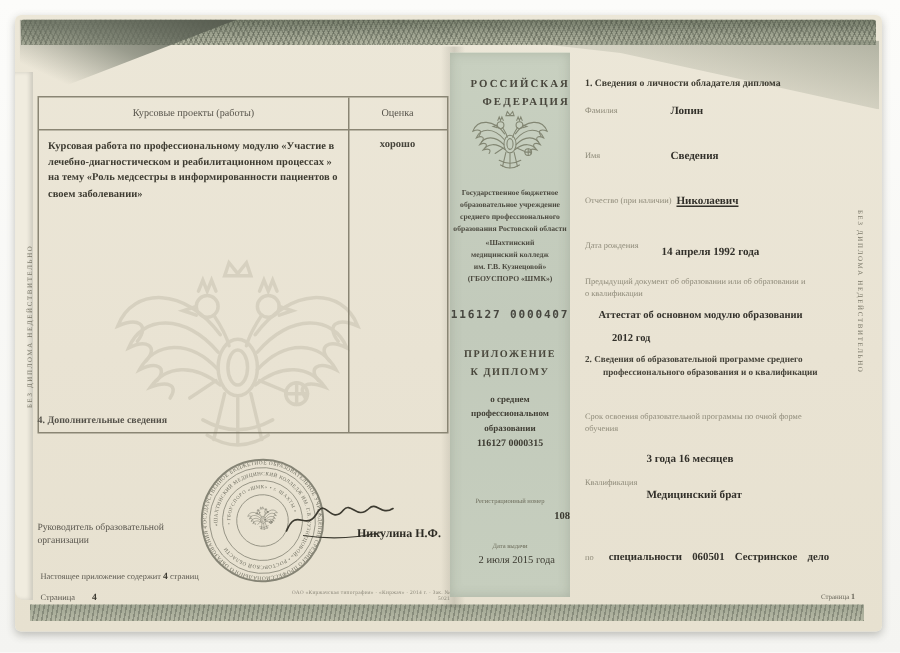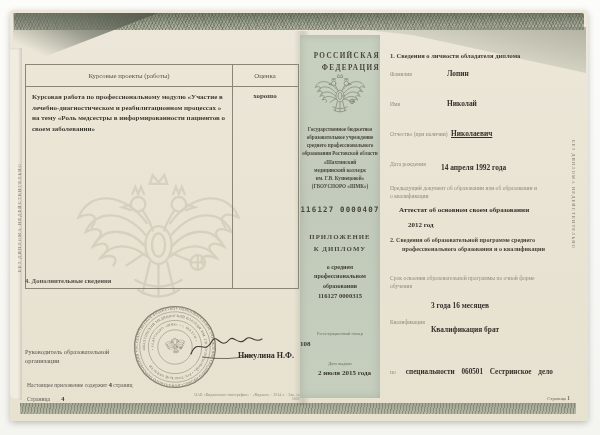--- a/index.html
+++ b/index.html
@@ -64,23 +64,23 @@
   .inst{left:2px;top:90px;width:76px;text-align:center;font-size:5.1px;font-weight:600;
       line-height:1.6;color:#4b493f;}
   .serial1{left:0;top:170px;width:80px;text-align:center;font-family:"DejaVu Sans Mono",monospace;
       font-size:7.4px;font-weight:600;letter-spacing:1.2px;color:#474740;}
   .doctype{left:0;top:196px;width:80px;text-align:center;font-size:6.8px;font-weight:600;
       letter-spacing:1px;color:#49473c;line-height:1.8;}
   .subtype{left:2px;top:228px;width:76px;text-align:center;font-size:6px;font-weight:700;
       color:#403e34;line-height:1.55;}
   .blanknum{left:0;top:257px;width:80px;text-align:center;font-size:6.6px;font-weight:700;color:#3c3a31;}
   .reglabel{left:0;top:296px;width:80px;text-align:center;font-size:4.4px;color:#70705f;}
-  .regnum{left:0;top:305px;width:80px;text-align:left;font-size:7px;font-weight:700;color:#3a382f;}
+  .regnum{left:0;top:305px;width:80px;text-align:right;font-size:7px;font-weight:700;color:#3a382f;}
   .datelabel{left:0;top:326px;width:80px;text-align:center;font-size:4.4px;color:#70705f;}
-  .issuedate{left:0;top:334px;width:89px;text-align:center;font-size:7px;font-weight:700;color:#3a382f;}
+  .issuedate{left:0;top:334px;width:89px;text-align:center;font-size:7px;font-weight:400;color:#3a382f;}
   
   .sec-title{font-size:6.5px;font-weight:700;color:#3e3c32;}
   .flabel{font-size:5.6px;color:#8f8b7a;}
   .fvalue{font-size:7.4px;font-weight:700;color:#32302a;}
   .flabel2{font-size:5.6px;color:#8f8b7a;line-height:1.45;}
   .sec2line{font-size:6.1px;font-weight:700;color:#45433a;line-height:1.4;}
   .spec b{word-spacing:5px;}
   .pagenum-right{left:505px;top:385px;width:55px;text-align:right;font-size:4.6px;color:#6b685c;}
   .pagenum-right b{font-size:5.4px;}
 </style>
@@ -218,43 +218,43 @@
       <div class="abs reglabel">Регистрационный номер</div>
       <div class="abs regnum">108</div>
       <div class="abs datelabel">Дата выдачи</div>
       <div class="abs issuedate">2 июля 2015 года</div>
     </div>
 
     <div class="abs sec-title" style="left:380px;top:42px;">1. Сведения о личности обладателя диплома</div>
     <div class="abs flabel" style="left:380px;top:61px;">Фамилия</div>
     <div class="abs fvalue" style="left:437px;top:59px;text-align:right;">Лопин</div>
     <div class="abs flabel" style="left:380px;top:91px;">Имя</div>
-    <div class="abs fvalue" style="left:437px;top:89px;">Николай</div>
+    <div class="abs fvalue" style="left:437px;top:89px;">Сведения</div>
     <div class="abs flabel" style="left:380px;top:121px;">Отчество (при наличии)</div>
     <div class="abs fvalue" style="left:441px;top:119px;text-decoration:underline;">Николаевич</div>
     <div class="abs flabel" style="left:380px;top:151px;">Дата рождения</div>
     <div class="abs fvalue" style="left:431px;top:153px;">14 апреля  1992 года</div>
     <div class="abs flabel2" style="left:380px;top:174px;width:180px;">
       <div>Предыдущий документ об образовании или об образовании и</div>
       <div>о квалификации</div>
     </div>
-    <div class="abs fvalue" style="left:389px;top:196px;font-size:7px;">Аттестат об основном своем образовании</div>
+    <div class="abs fvalue" style="left:389px;top:196px;font-size:7px;">Аттестат об основном модулю образовании</div>
     <div class="abs fvalue" style="left:398px;top:211px;font-size:7px;">2012 год</div>
 
     <div class="abs" style="left:380px;top:226px;width:184px;">
       <div class="sec2line">2. Сведения об образовательной программе среднего</div>
       <div class="sec2line" style="padding-left:12px;">профессионального образования и о квалификации</div>
     </div>
     <div class="abs flabel2" style="left:380px;top:264px;width:182px;">
       <div>Срок освоения образовательной программы по очной форме</div>
       <div>обучения</div>
     </div>
     <div class="abs fvalue" style="left:421px;top:291px;">3 года 16 месяцев</div>
     <div class="abs flabel" style="left:380px;top:309px;">Квалификация</div>
-    <div class="abs fvalue" style="left:421px;top:315px;">Квалификация брат</div>
+    <div class="abs fvalue" style="left:421px;top:315px;">Медицинский брат</div>
     <div class="abs spec" style="left:380px;top:350px;">
       <span class="flabel">по</span>
       <b class="fvalue" style="font-size:7.2px;margin-left:6px;">специальности  060501  Сестринское  дело</b>
     </div>
     <div class="abs pagenum-right">
       <span>Страница</span>
       <b>1</b>
     </div>
 
   </div>

